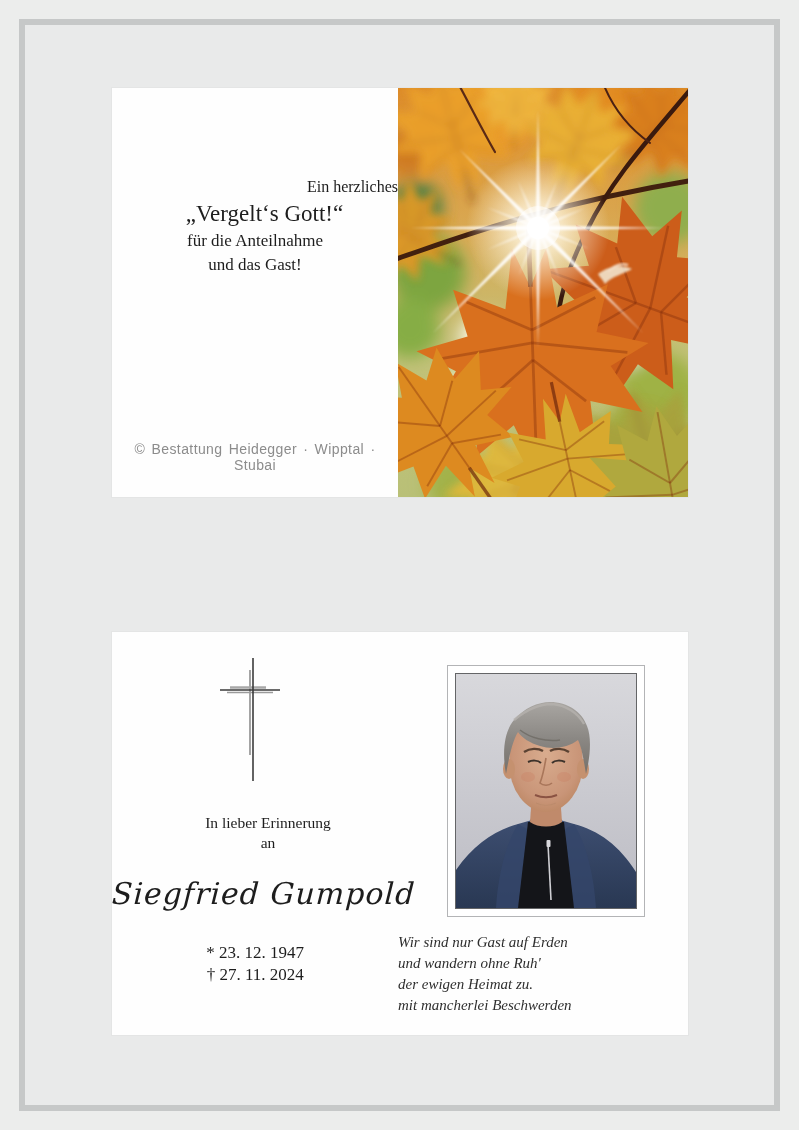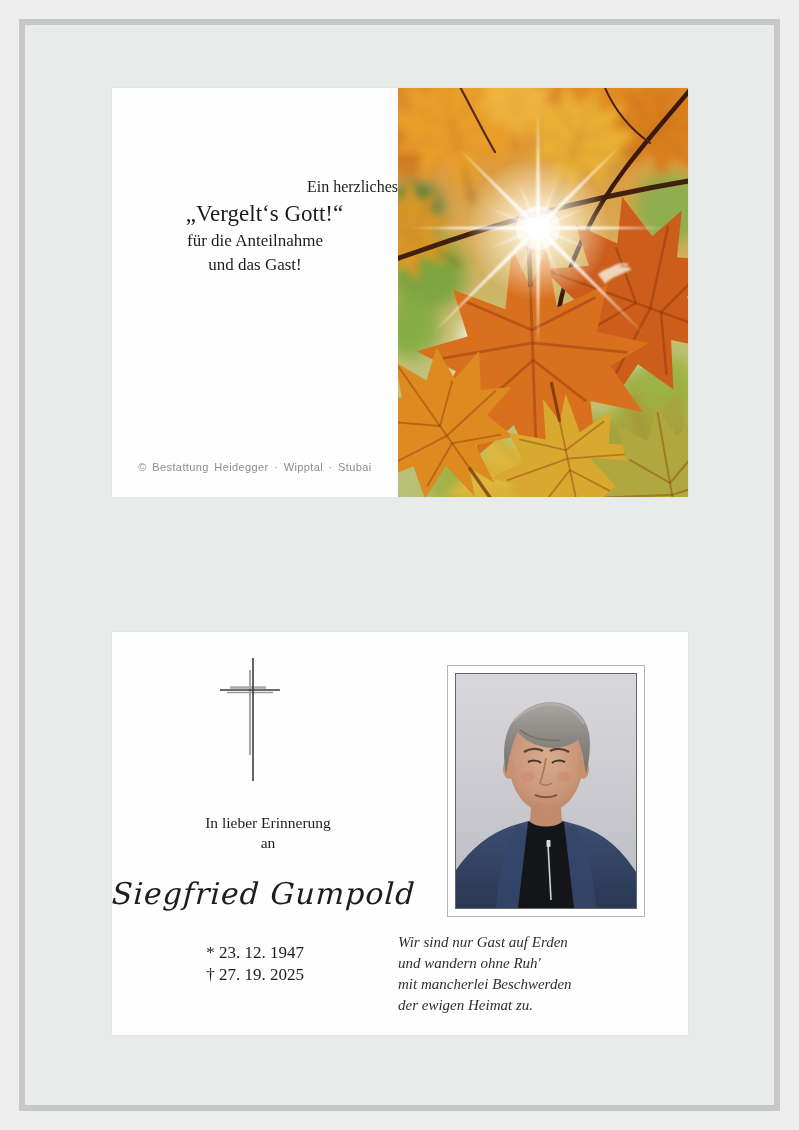--- a/index.html
+++ b/index.html
@@ -22,21 +22,21 @@
   .half-right{position:absolute;left:286px;top:0;width:290px;height:100%;}
 
   
   .thanks-block{position:absolute;top:86px;left:0;width:100%;text-align:center;line-height:1;}
   .thanks-l1{font-size:16px;line-height:26px;text-align:right;}
   .thanks-l2{font-size:23px;line-height:28px;margin-left:19px;}
   .thanks-l3{font-size:17px;line-height:25px;}
   .thanks-l4{font-size:17px;line-height:23px;}
   .credit{
     position:absolute;bottom:24px;left:0;width:100%;text-align:center;
-    font-family:"Liberation Sans", sans-serif;font-size:11px;color:#8c8c8c;
+    font-family:"Liberation Sans", sans-serif;font-size:14px;color:#8c8c8c;
     letter-spacing:0.4px;word-spacing:2px;
   }
   .photo-svg{position:absolute;left:0;top:0;width:290px;height:100%;display:block;}
 
   
   .cross-wrap{position:absolute;left:81px;top:20px;width:120px;height:145px;}
   .intro-block{position:absolute;top:181px;left:13px;width:100%;text-align:center;}
   .intro-block div{font-size:15.5px;line-height:20px;}
   .deceased-name{
     position:absolute;top:244px;left:0;width:100%;text-align:center;
@@ -209,21 +209,21 @@
         </svg>
       </div>
       <div class="intro-block">
         <div>In lieber Erinnerung</div>
         <div>an</div>
       </div>
       <div class="deceased-name">Siegfried Gumpold</div>
       <div class="dates-block">
         <div class="dates-inner">
           <div>* 23. 12. 1947</div>
-          <div>† 27. 19. 2025</div>
+          <div>† 27. 11. 2024</div>
         </div>
       </div>
     </div>
 
     <div class="half-right">
       <div class="portrait-frame">
         <div class="portrait-inner">
 
           <svg viewBox="0 0 180 234" width="180" height="234" preserveAspectRatio="none">
             <defs>
@@ -288,18 +288,18 @@
                      C128,88 126,74 122,66 C112,74 96,76 84,72 C74,69 66,64 62,58 C56,68 53,84 50,100 Z" fill="url(#hairG)"></path>
             <path d="M58,46 C70,36 84,30 96,30 C110,31 122,39 128,50" stroke="#b5b2ae" stroke-width="2.4" fill="none" opacity="0.8"></path>
             <path d="M64,56 C74,64 90,68 104,66" stroke="#6e6a64" stroke-width="1.6" fill="none" opacity="0.8"></path>
           </svg>
         </div>
       </div>
 
       <div class="verse-block">
         <div>Wir sind nur Gast auf Erden</div>
         <div>und wandern ohne Ruh'</div>
+        <div>der ewigen Heimat zu.</div>
         <div>mit mancherlei Beschwerden</div>
-        <div>der ewigen Heimat zu.</div>
       </div>
     </div>
   </div>
 </div>
 
 </body></html>

